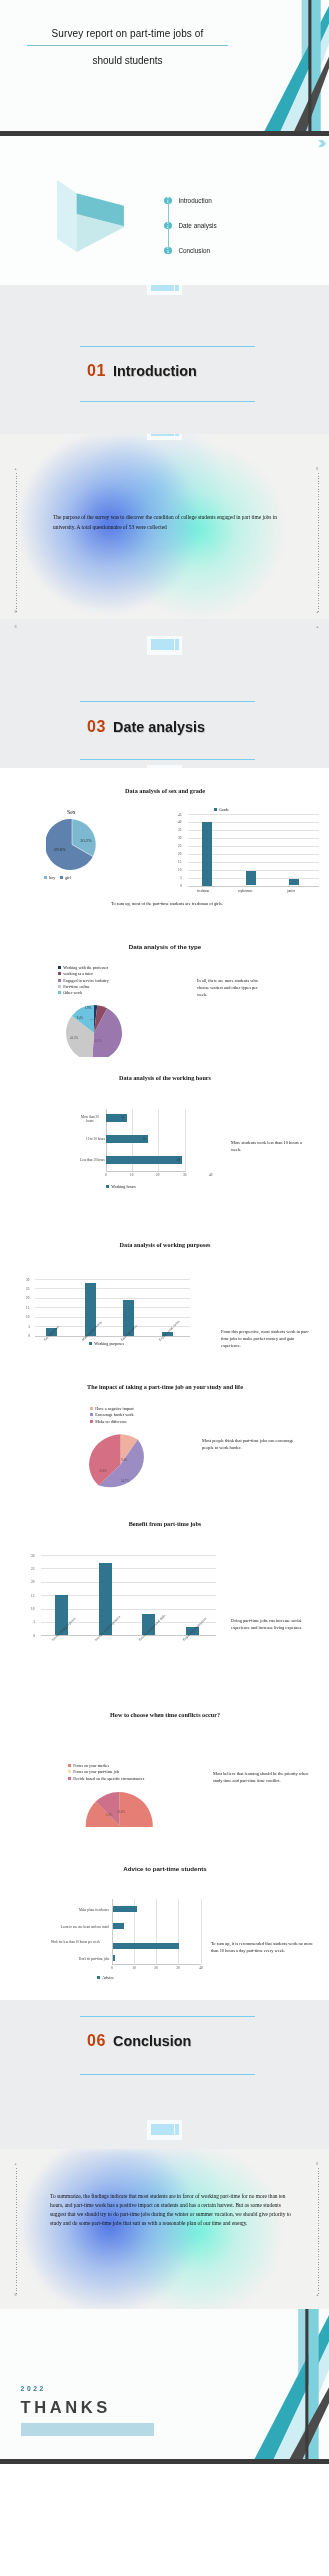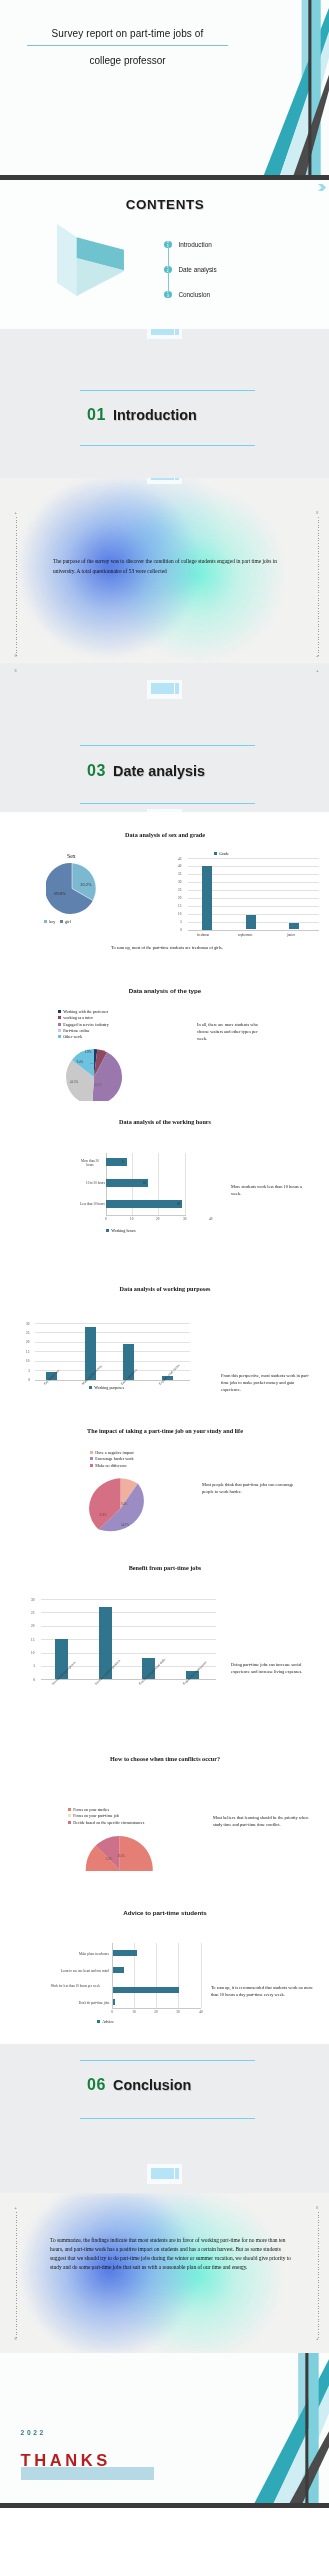--- a/index.html
+++ b/index.html
@@ -5,21 +5,21 @@
   * { box-sizing: border-box; margin:0; padding:0; }
   html,body { background:#fff; }
   body {
     width:330px; height:2968px; position:relative;
     font-family:"Liberation Sans", sans-serif;
     overflow:hidden;
   }
   .slide { width:330px; position:relative; overflow:hidden; }
 
   
-  #s1 { height:180px; background:#fbfdfc; }
+  #s1 { height:136px; background:#fbfdfc; }
   #s1 .title-wrap { position:absolute; left:27px; top:28px; width:201px; text-align:center; }
   #s1 .t-line1 { font-size:10px; color:#161616; letter-spacing:0.1px; white-space:nowrap;}
   #s1 .t-rule { width:100%; height:0.8px; background:#7fc4cc; margin:5.7px 0 9.3px; }
   #s1 .t-line2 { font-size:10px; color:#161616; }
   .botbar { position:absolute; left:0; bottom:0; width:330px; height:5.2px; background:#3b3b3b; }
   .deco { position:absolute; top:0; right:0; width:129px; height:100%; pointer-events:none;}
 
   
   #s2 { height:149px; background:#fcfefd; }
   #s2 .contents-title { position:absolute; top:16.5px; left:0; width:330px; text-align:center;
@@ -34,21 +34,21 @@
   #s2 .toc-line { position:absolute; left:3.6px; top:12.4px; width:0.5px; height:49px; background:#7fc9d4; }
   #s2 .ribbon { position:absolute; left:57px; top:44px; width:67px; height:72px; }
   #s2 .corner { position:absolute; right:4.1px; top:4.1px; width:8.2px; height:7.2px; }
 
   
   .sect { height:149px; background:#ecedef; }
   .sect .rule { position:absolute; left:80px; width:175px; height:0.8px; background:#79cdee; }
   .sect .rule.top { top:61px; }
   .sect .rule.bot { top:116px; }
   .sect .head { position:absolute; left:87px; top:77px; display:flex; align-items:baseline; }
-  .sect .num { font-size:16px; font-weight:bold; color:#15803d; letter-spacing:0.5px; }
+  .sect .num { font-size:16px; font-weight:bold; color:#c2410c; letter-spacing:0.5px; }
   .sect .name { font-size:14.4px; font-weight:bold; color:#1b1b1b; margin-left:7.2px;
        text-shadow:0.8px 0.8px 0 #c9c9c9; }
   .tabmark { position:absolute; left:147px; width:35px; height:19.6px; }
   .tabmark .b1 { position:absolute; left:0; top:0; width:35px; height:19.6px; background:#f7fbfd; }
   .tabmark .b2 { position:absolute; left:4.1px; top:3.6px; width:23px; height:11.3px; background:#b5e4f7; }
   .tabmark .b3 { position:absolute; left:28px; top:3.6px; width:4.1px; height:11.3px; background:#b5e4f7; }
 
   
   .gslide { background:#f2f2f1; }
   .gblob { position:absolute; left:0; top:0; width:330px; height:100%;
@@ -76,46 +76,45 @@
   .axlabel { position:absolute; font-family:"Liberation Serif", serif; font-size:3.3px; color:#3b3b3b; }
   .gridline { position:absolute; height:0.5px; background:#e2e2e2; }
   .vgridline { position:absolute; width:0.5px; background:#e2e2e2; }
   .bar { position:absolute; background:#30748d; }
   .barlbl { position:absolute; font-size:2.8px; color:#1b3a46; font-family:"Liberation Sans",sans-serif;}
 
   
   #s14 { height:155px; background:#fbfdfc; }
   #s14 .yr { position:absolute; left:20.6px; top:76px; font-size:6.7px; font-weight:bold;
       color:#2b7c88; letter-spacing:2.6px; }
-  #s14 .th { position:absolute; left:20.6px; top:98px; font-size:16.5px; font-weight:bold;
-      color:#b91c1c; letter-spacing:3.6px; }
+  #s14 .th { position:absolute; left:20.6px; top:89px; font-size:16.5px; font-weight:bold;
+      color:#404040; letter-spacing:3.6px; }
   #s14 .ul { position:absolute; left:20.6px; top:114px; width:133px; height:13.4px; background:#b6dae5; }
 </style>
 </head>
 <body>
 
 <div class="slide" id="s1">
   <svg class="deco" viewBox="0 0 250 350" preserveAspectRatio="none">
     <polygon points="195,0 218,0 218,350 195,350" fill="#9dd9e4"></polygon>
     <polygon points="118,350 250,10 250,60 150,350" fill="#2fa8b8"></polygon>
     <polygon points="150,350 250,55 250,105 182,350" fill="#cfeef4"></polygon>
     <polygon points="213,0 232,0 232,350 213,350" fill="#7ed0dd"></polygon>
     <polygon points="176,350 250,140 250,168 200,350" fill="#4b4b4b"></polygon>
     <polygon points="208,0 214,0 214,350 208,350" fill="#3b3b3b"></polygon>
   </svg>
   <div class="title-wrap">
     <div class="t-line1">Survey report on part-time jobs of</div>
     <div class="t-rule"></div>
-    <div class="t-line2">college professor</div>
+    <div class="t-line2">should students</div>
   </div>
   <div class="botbar"></div>
 </div>
 
 <div class="slide" id="s2">
-  <div class="contents-title">CONTENTS</div>
   <svg class="corner" viewBox="0 0 16 14">
     <polygon points="0,0 9,0 16,7 9,14 0,14 7,7" fill="#9ddbe8"></polygon>
   </svg>
   <svg class="ribbon" viewBox="0 0 130 140">
     <polygon points="0,0 38,26 38,140 0,114" fill="#d9f0f5"></polygon>
     <polygon points="38,26 130,50 130,90 38,66" fill="#6fc3ce"></polygon>
     <polygon points="38,66 130,90 130,92 38,140" fill="#9cd7de" opacity=".55"></polygon>
   </svg>
   <div class="toc">
     <div class="toc-line"></div>

